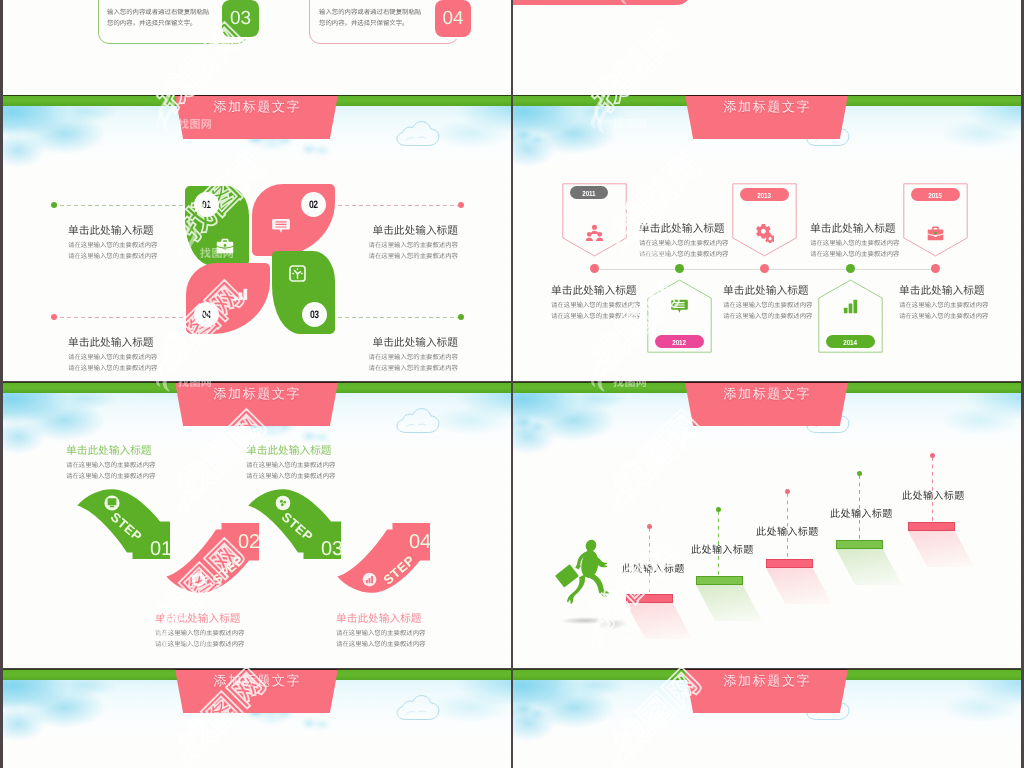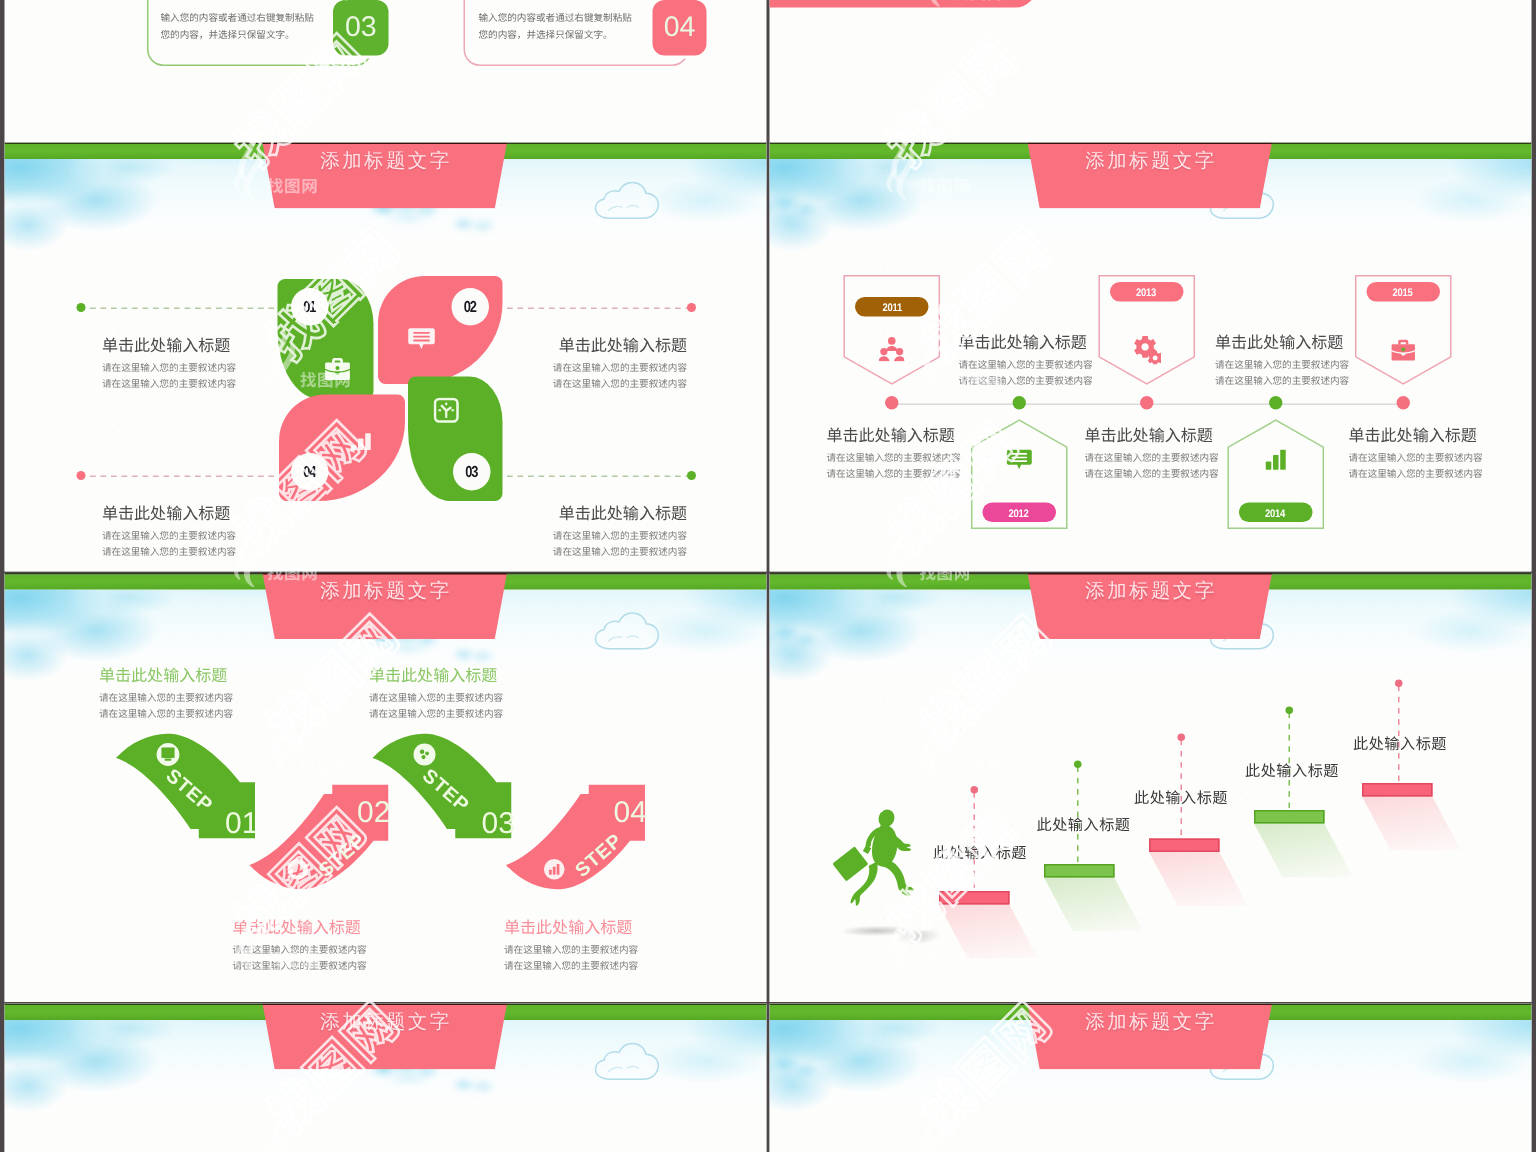--- a/index.html
+++ b/index.html
@@ -315,21 +315,21 @@
   <div class="banner">
     <div class="shape"></div>
     <div class="txt">添加标题文字</div>
   </div>
 
   <div class="tl-line" style="left:82px;top:173.5px;width:342px;height:.8px;background:#dadada"></div>
 
   <svg style="position:absolute;left:49px;top:88px;width:65px;height:74px" viewBox="0 0 65 74">
     <path d="M.8.8h63.4v54.1L32.5 72.9.8 54.9z" fill="none" stroke="#efa4b1" stroke-width="1"></path>
   </svg>
-  <div class="tag" style="left:57px;top:103px;width:49px;background:#a16207">
+  <div class="tag" style="left:57px;top:91px;width:38px;background:#737373">
     <span>2011</span>
   </div>
   <svg style="position:absolute;left:73px;top:129px;width:17px;height:17px">
         <use href="#ic-people" width="17" height="17" fill="#f4707f"></use>
       </svg>
   <div class="tl-dot" style="left:77px;top:169px;background:#f4707f"></div>
 
   <svg style="position:absolute;left:219px;top:88px;width:65px;height:74px" viewBox="0 0 65 74">
     <path d="M.8.8h63.4v54.1L32.5 72.9.8 54.9z" fill="none" stroke="#efa4b1" stroke-width="1"></path>
   </svg>

